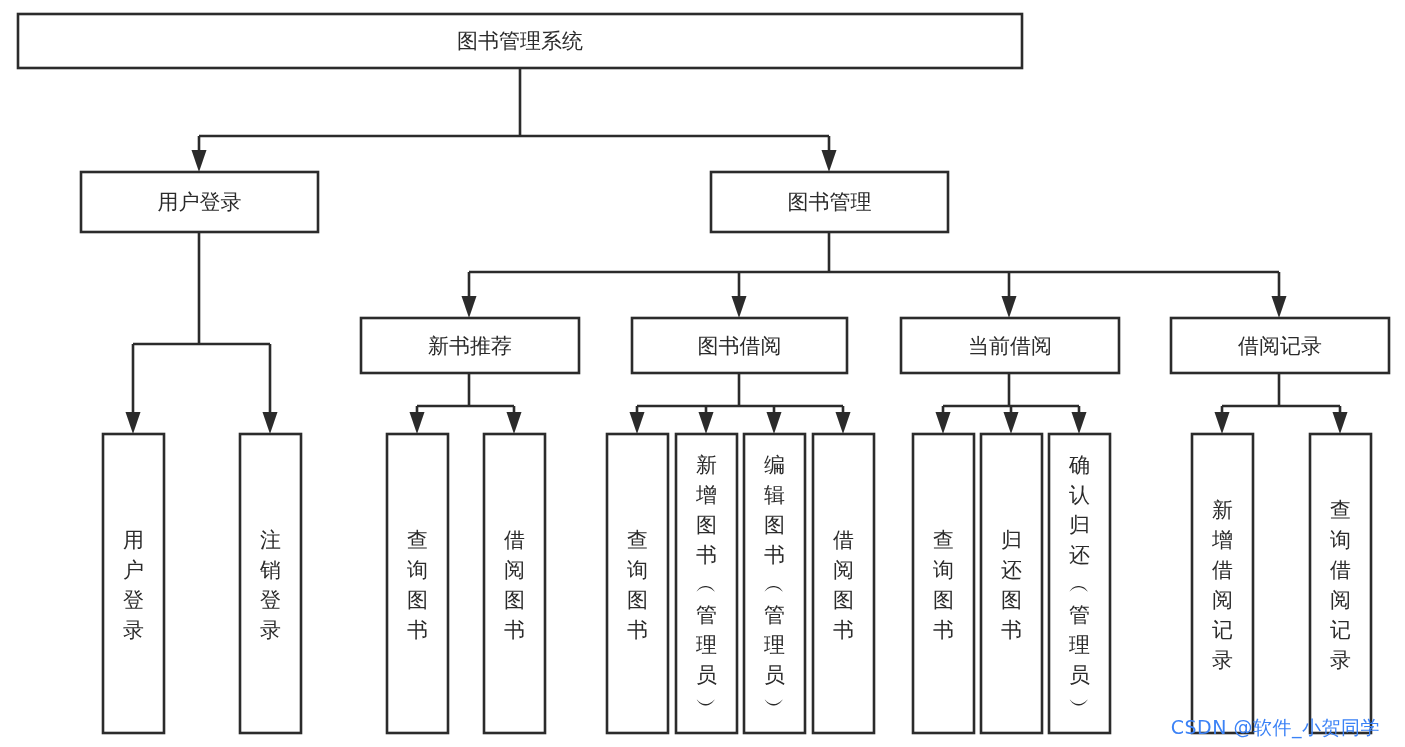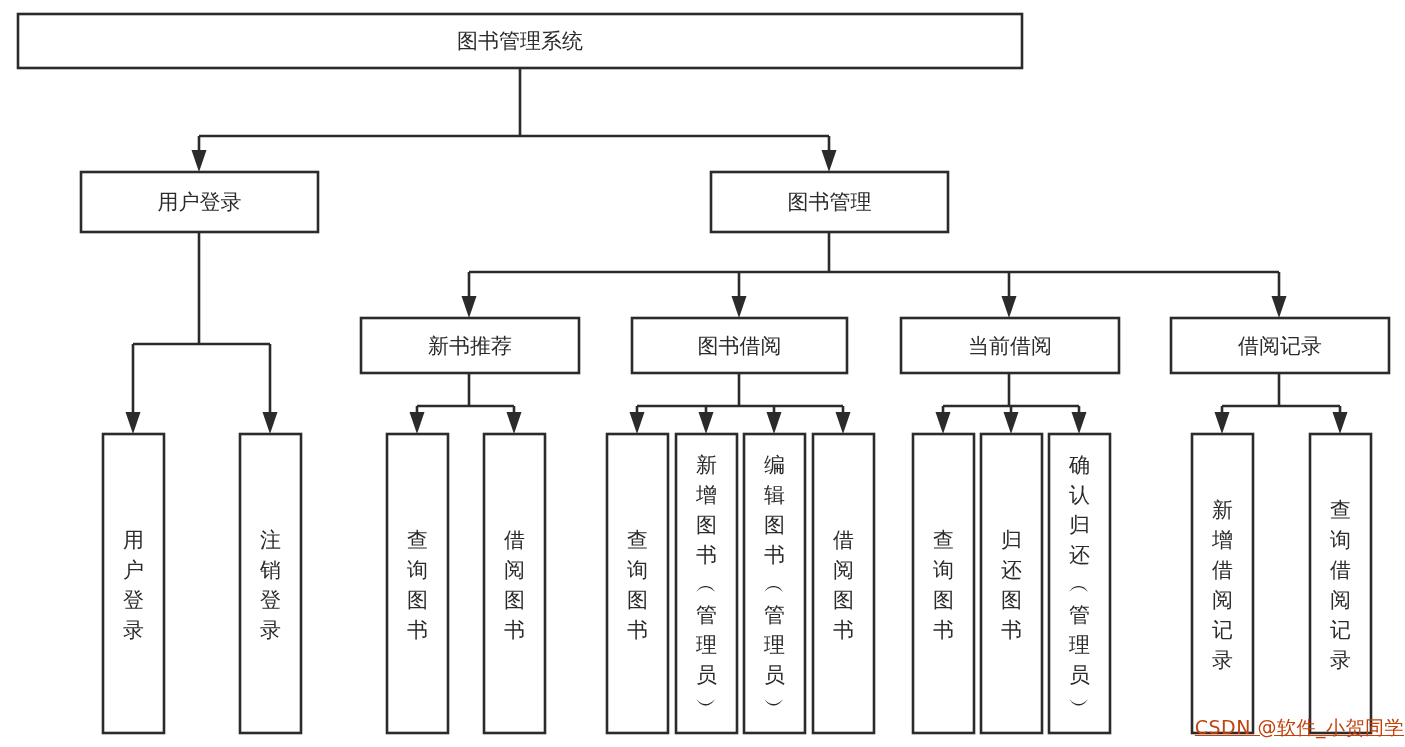--- a/index.html
+++ b/index.html
@@ -51,29 +51,28 @@
     stroke-width: 2.6;
     fill: none;
     stroke-linecap: butt;
   }
   .edge-arrow {
     fill: #2b2b2b;
     stroke: none;
   }
   .watermark-text {
     position: absolute;
-    right: 1px;
+    right: 25px;
     bottom: 6px;
     font-family: "DejaVu Sans", "Liberation Sans", sans-serif;
     font-size: 19px;
-    color: #c2410c;
+    color: #3b82f6;
     white-space: nowrap;
     letter-spacing: 0.5px;
     user-select: none;
-    text-decoration: underline;
   }
 </style>
 </head>
 <body>
 
 <div id="diagram-root">
   <svg id="flow-svg" viewBox="0 0 1405 747">
     <g id="edges-layer">
         <g>
           <path class="edge-line" d="M 520 68 L 520 136"></path>

